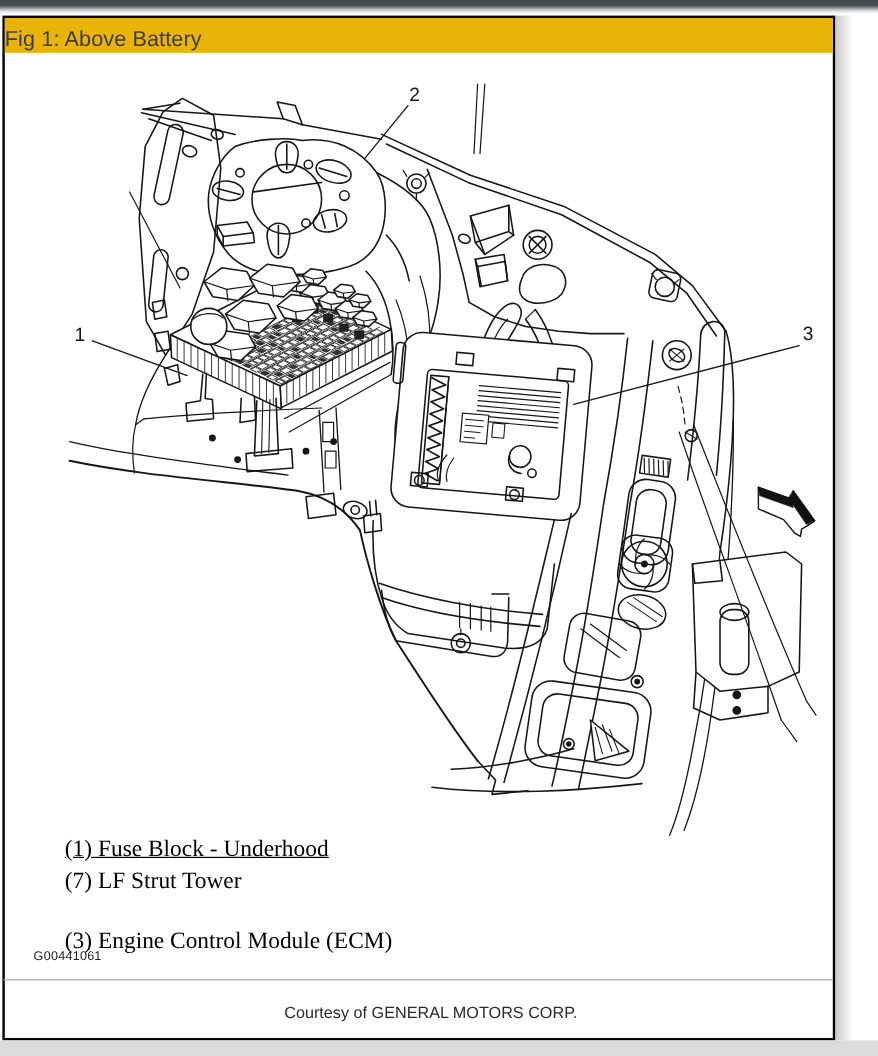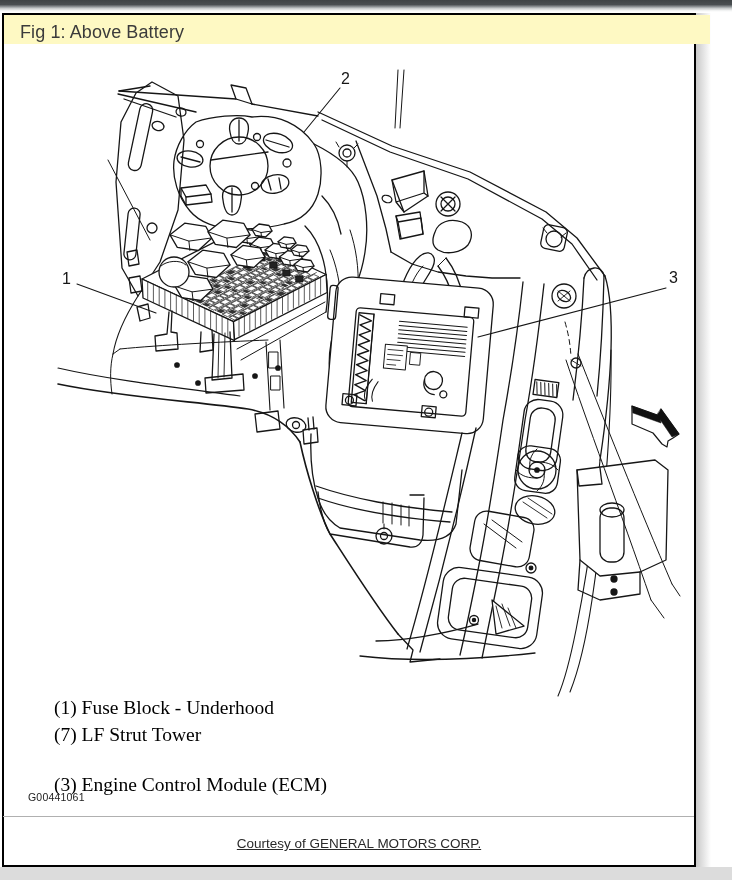--- a/index.html
+++ b/index.html
@@ -2,41 +2,41 @@
 <html><head>
 <meta charset="utf-8">
 <style>
   html,body{margin:0;padding:0;background:#ffffff;}
   body{width:732px;height:880px;position:relative;overflow:hidden;
        font-family:"Liberation Sans", sans-serif;}
   .topbar{position:absolute;left:0;top:0;width:732px;height:12px;
     background:linear-gradient(to bottom,#3f4446 0%,#4a4f52 38%,#8b9093 55%,#c8cccd 70%,#f2f3f3 88%,#ffffff 100%);}
   .box{position:absolute;left:2px;top:13px;width:690px;height:850px;
     border:2px solid #000;background:#fff;}
-  .hdr{position:absolute;left:0;top:0;width:100%;height:26px;background:#fef9c3;
-    color:#3b3b3b;font-size:18px;line-height:29px;padding-left:16px;padding-top:3px;letter-spacing:0.1px;}
+  .hdr{position:absolute;left:0;top:0;width:100%;height:26px;background:#eab308;
+    color:#3b3b3b;font-size:18px;line-height:29px;padding-left:0;padding-top:3px;letter-spacing:0.1px;}
   .rshadow{position:absolute;left:696px;top:13px;width:15px;height:854px;
     background:linear-gradient(to right,#c9c9c9,#ffffff);}
   .bshadow{position:absolute;left:0;top:867px;width:732px;height:13px;background:#dcdcdc;}
   .cap{position:absolute;color:#000;}
   .serif{font-family:"Liberation Serif", serif;font-size:19.5px;}
   .sep{position:absolute;left:3px;top:816px;width:691px;height:1px;background:#b0b0b0;}
   .courtesy{position:absolute;left:2px;top:836px;width:714px;text-align:center;
-    font-size:13.5px;color:#2a2a2a;text-decoration:underline;}
+    font-size:13.5px;color:#2a2a2a;}
   .gnum{position:absolute;left:28px;top:791px;font-size:10.5px;letter-spacing:0.2px;color:#222;}
   svg.draw{position:absolute;left:0;top:0;}
 </style>
 </head>
 <body>
   <div class="topbar"></div>
   <div class="rshadow"></div>
   <div class="box">
     <div class="hdr">Fig 1: Above Battery</div>
   </div>
-  <div class="cap serif" style="left:54px;top:697px;">(1) Fuse Block - Underhood</div>
+  <div class="cap serif" style="left:54px;top:697px;text-decoration:underline;">(1) Fuse Block - Underhood</div>
   <div class="cap serif" style="left:54px;top:724px;">(7) LF Strut Tower</div>
   <div class="cap serif" style="left:54px;top:774px;">(3) Engine Control Module (ECM)</div>
   <div class="gnum">G00441061</div>
   <div class="sep"></div>
   <div class="courtesy">Courtesy of GENERAL MOTORS CORP.</div>
   <svg class="draw" width="732" height="880" viewBox="0 0 732 880" fill="none" stroke="#161616" stroke-width="1.3" stroke-linecap="round" stroke-linejoin="round">
     <path d="M119,91 L236,99 L252,104"></path>
     <path d="M124,99 L176,117"></path>
     <path d="M150,86 L119,91"></path>
     <path d="M236,99 L231,85 L246,88 L252,104"></path>

